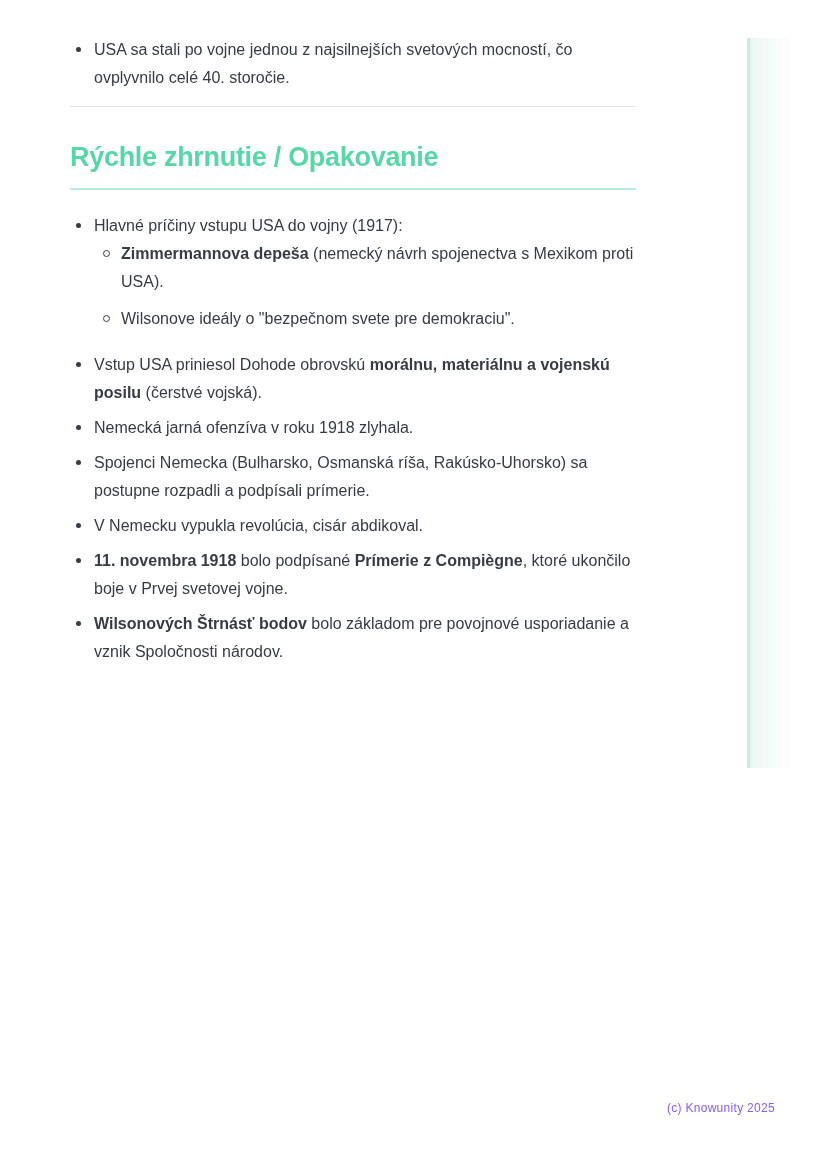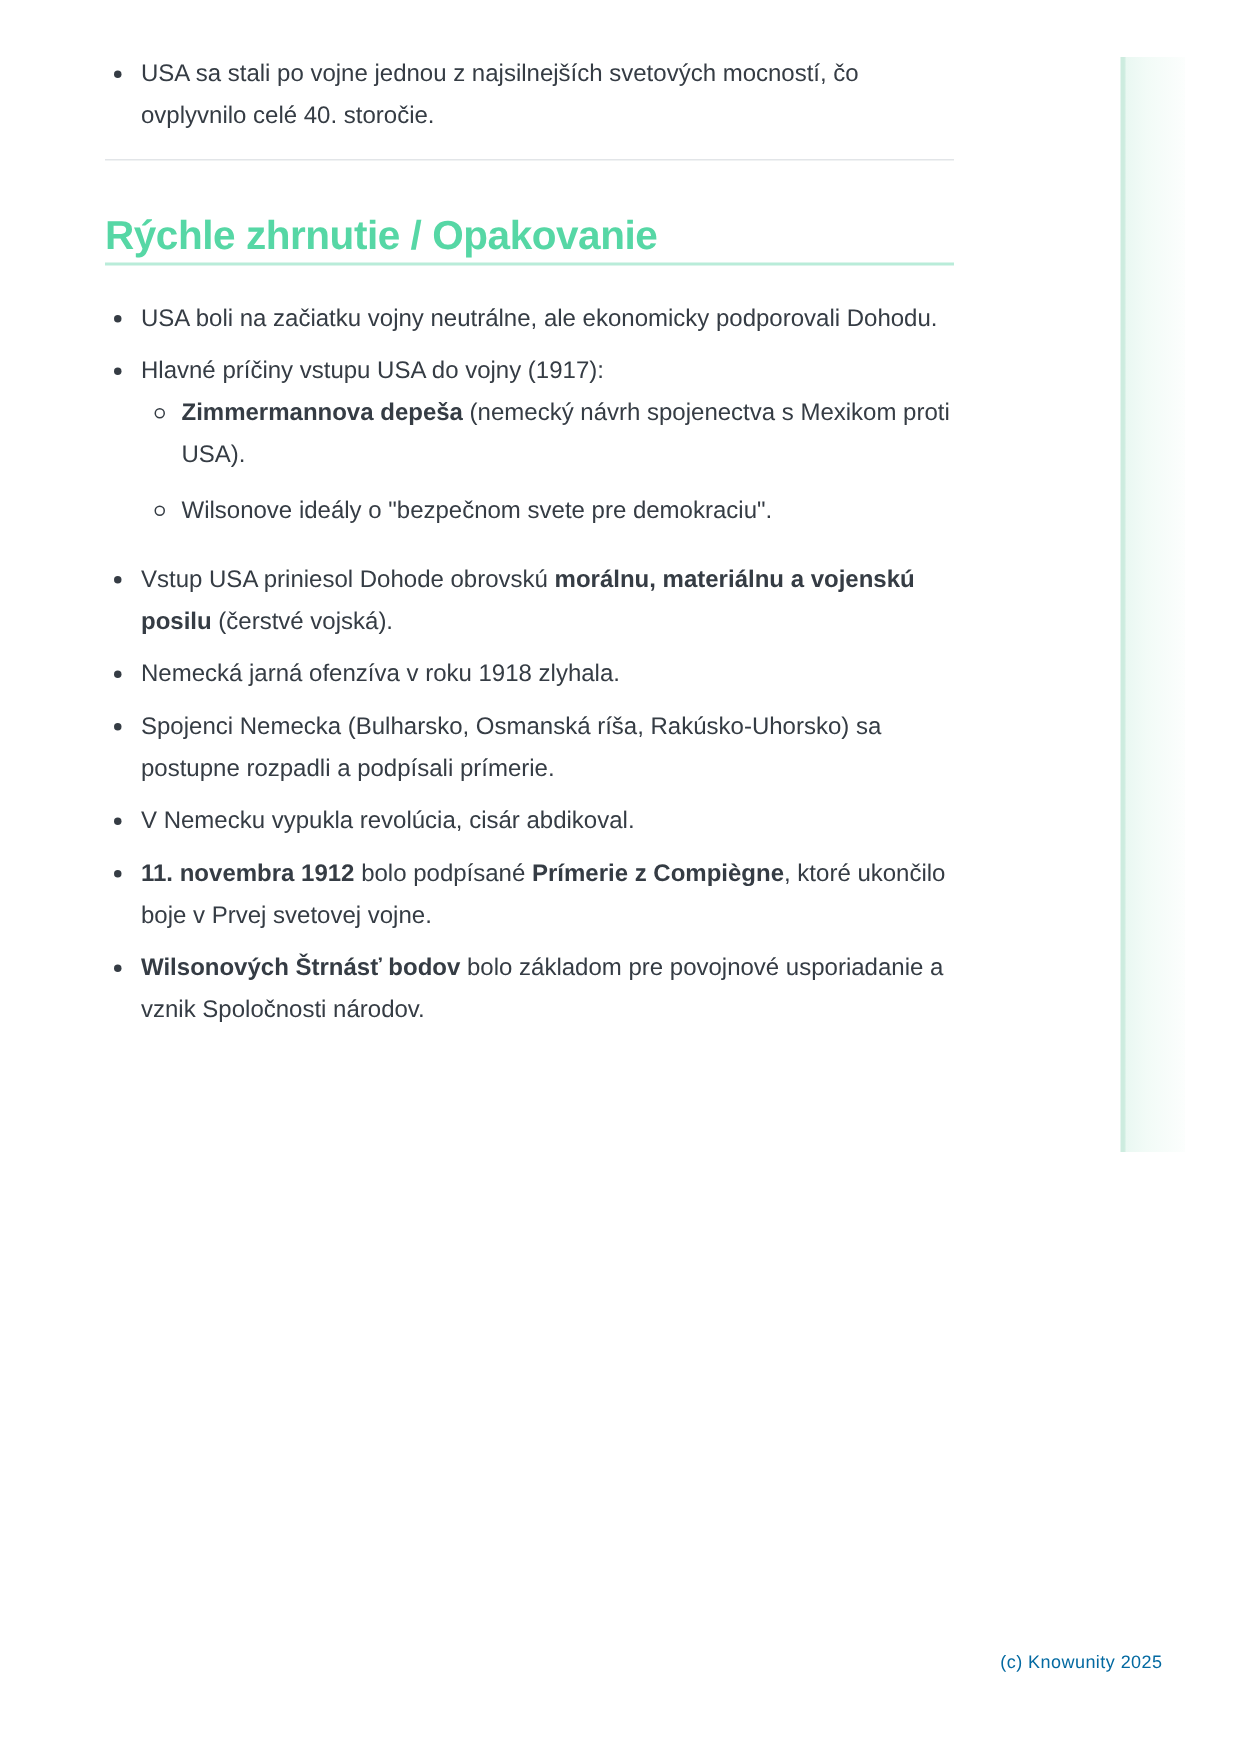--- a/index.html
+++ b/index.html
@@ -68,39 +68,39 @@
   .li-text strong { font-weight: bold; }
 
   .divider {
     height: 1px;
     background: #e2e5e8;
     margin-top: 14px;
   }
 
   .heading-block {
     margin-top: 35px;
-    padding-bottom: 2px;
+    padding-bottom: 15px;
     border-bottom: 2px solid #b9ecd9;
   }
   .heading-block h1 {
     margin: 0;
     font-size: 27px;
     font-weight: bold;
     letter-spacing: -0.3px;
     color: #56d7a5;
   }
 
   .summary-list { margin-top: 22px; }
 
   .page-footer {
     position: absolute;
     top: 1101px;
     right: 53px;
     font-size: 12px;
-    color: #0369a1;
+    color: #8b5cf6;
     letter-spacing: 0.3px;
     text-align: center;
   }
 </style>
 </head>
 <body>
 
 <div class="side-accent"></div>
 
 <div class="content">
@@ -112,24 +112,20 @@
       </div>
     </div>
 
   <div class="divider"></div>
 
   <div class="heading-block">
     <h1>Rýchle zhrnutie / Opakovanie</h1>
   </div>
 
   <div class="summary-list" id="summary-list">
-      <div class="li level1">
-        <span class="marker dot"></span>
-        <span class="li-text"><span>USA boli na začiatku vojny neutrálne, ale ekonomicky podporovali Dohodu.</span></span>
-      </div>
       <div class="li level1">
         <span class="marker dot"></span>
         <span class="li-text"><span>Hlavné príčiny vstupu USA do vojny (1917):</span></span>
       </div>
       <div class="li level2">
         <span class="marker ring"></span>
         <span class="li-text"><strong>Zimmermannova depeša</strong><span> (nemecký návrh spojenectva s Mexikom proti USA).</span></span>
       </div>
       <div class="li level2">
         <span class="marker ring"></span>
@@ -146,21 +142,21 @@
       <div class="li level1">
         <span class="marker dot"></span>
         <span class="li-text"><span>Spojenci Nemecka (Bulharsko, Osmanská ríša, Rakúsko-Uhorsko) sa postupne rozpadli a podpísali prímerie.</span></span>
       </div>
       <div class="li level1">
         <span class="marker dot"></span>
         <span class="li-text"><span>V Nemecku vypukla revolúcia, cisár abdikoval.</span></span>
       </div>
       <div class="li level1">
         <span class="marker dot"></span>
-        <span class="li-text"><strong>11. novembra 1912</strong><span> bolo podpísané </span><strong>Prímerie z Compiègne</strong><span>, ktoré ukončilo boje v Prvej svetovej vojne.</span></span>
+        <span class="li-text"><strong>11. novembra 1918</strong><span> bolo podpísané </span><strong>Prímerie z Compiègne</strong><span>, ktoré ukončilo boje v Prvej svetovej vojne.</span></span>
       </div>
       <div class="li level1">
         <span class="marker dot"></span>
         <span class="li-text"><strong>Wilsonových Štrnásť bodov</strong><span> bolo základom pre povojnové usporiadanie a vznik Spoločnosti národov.</span></span>
       </div>
     </div>
 
 </div>
 
 <div class="page-footer">(c) Knowunity 2025</div>

